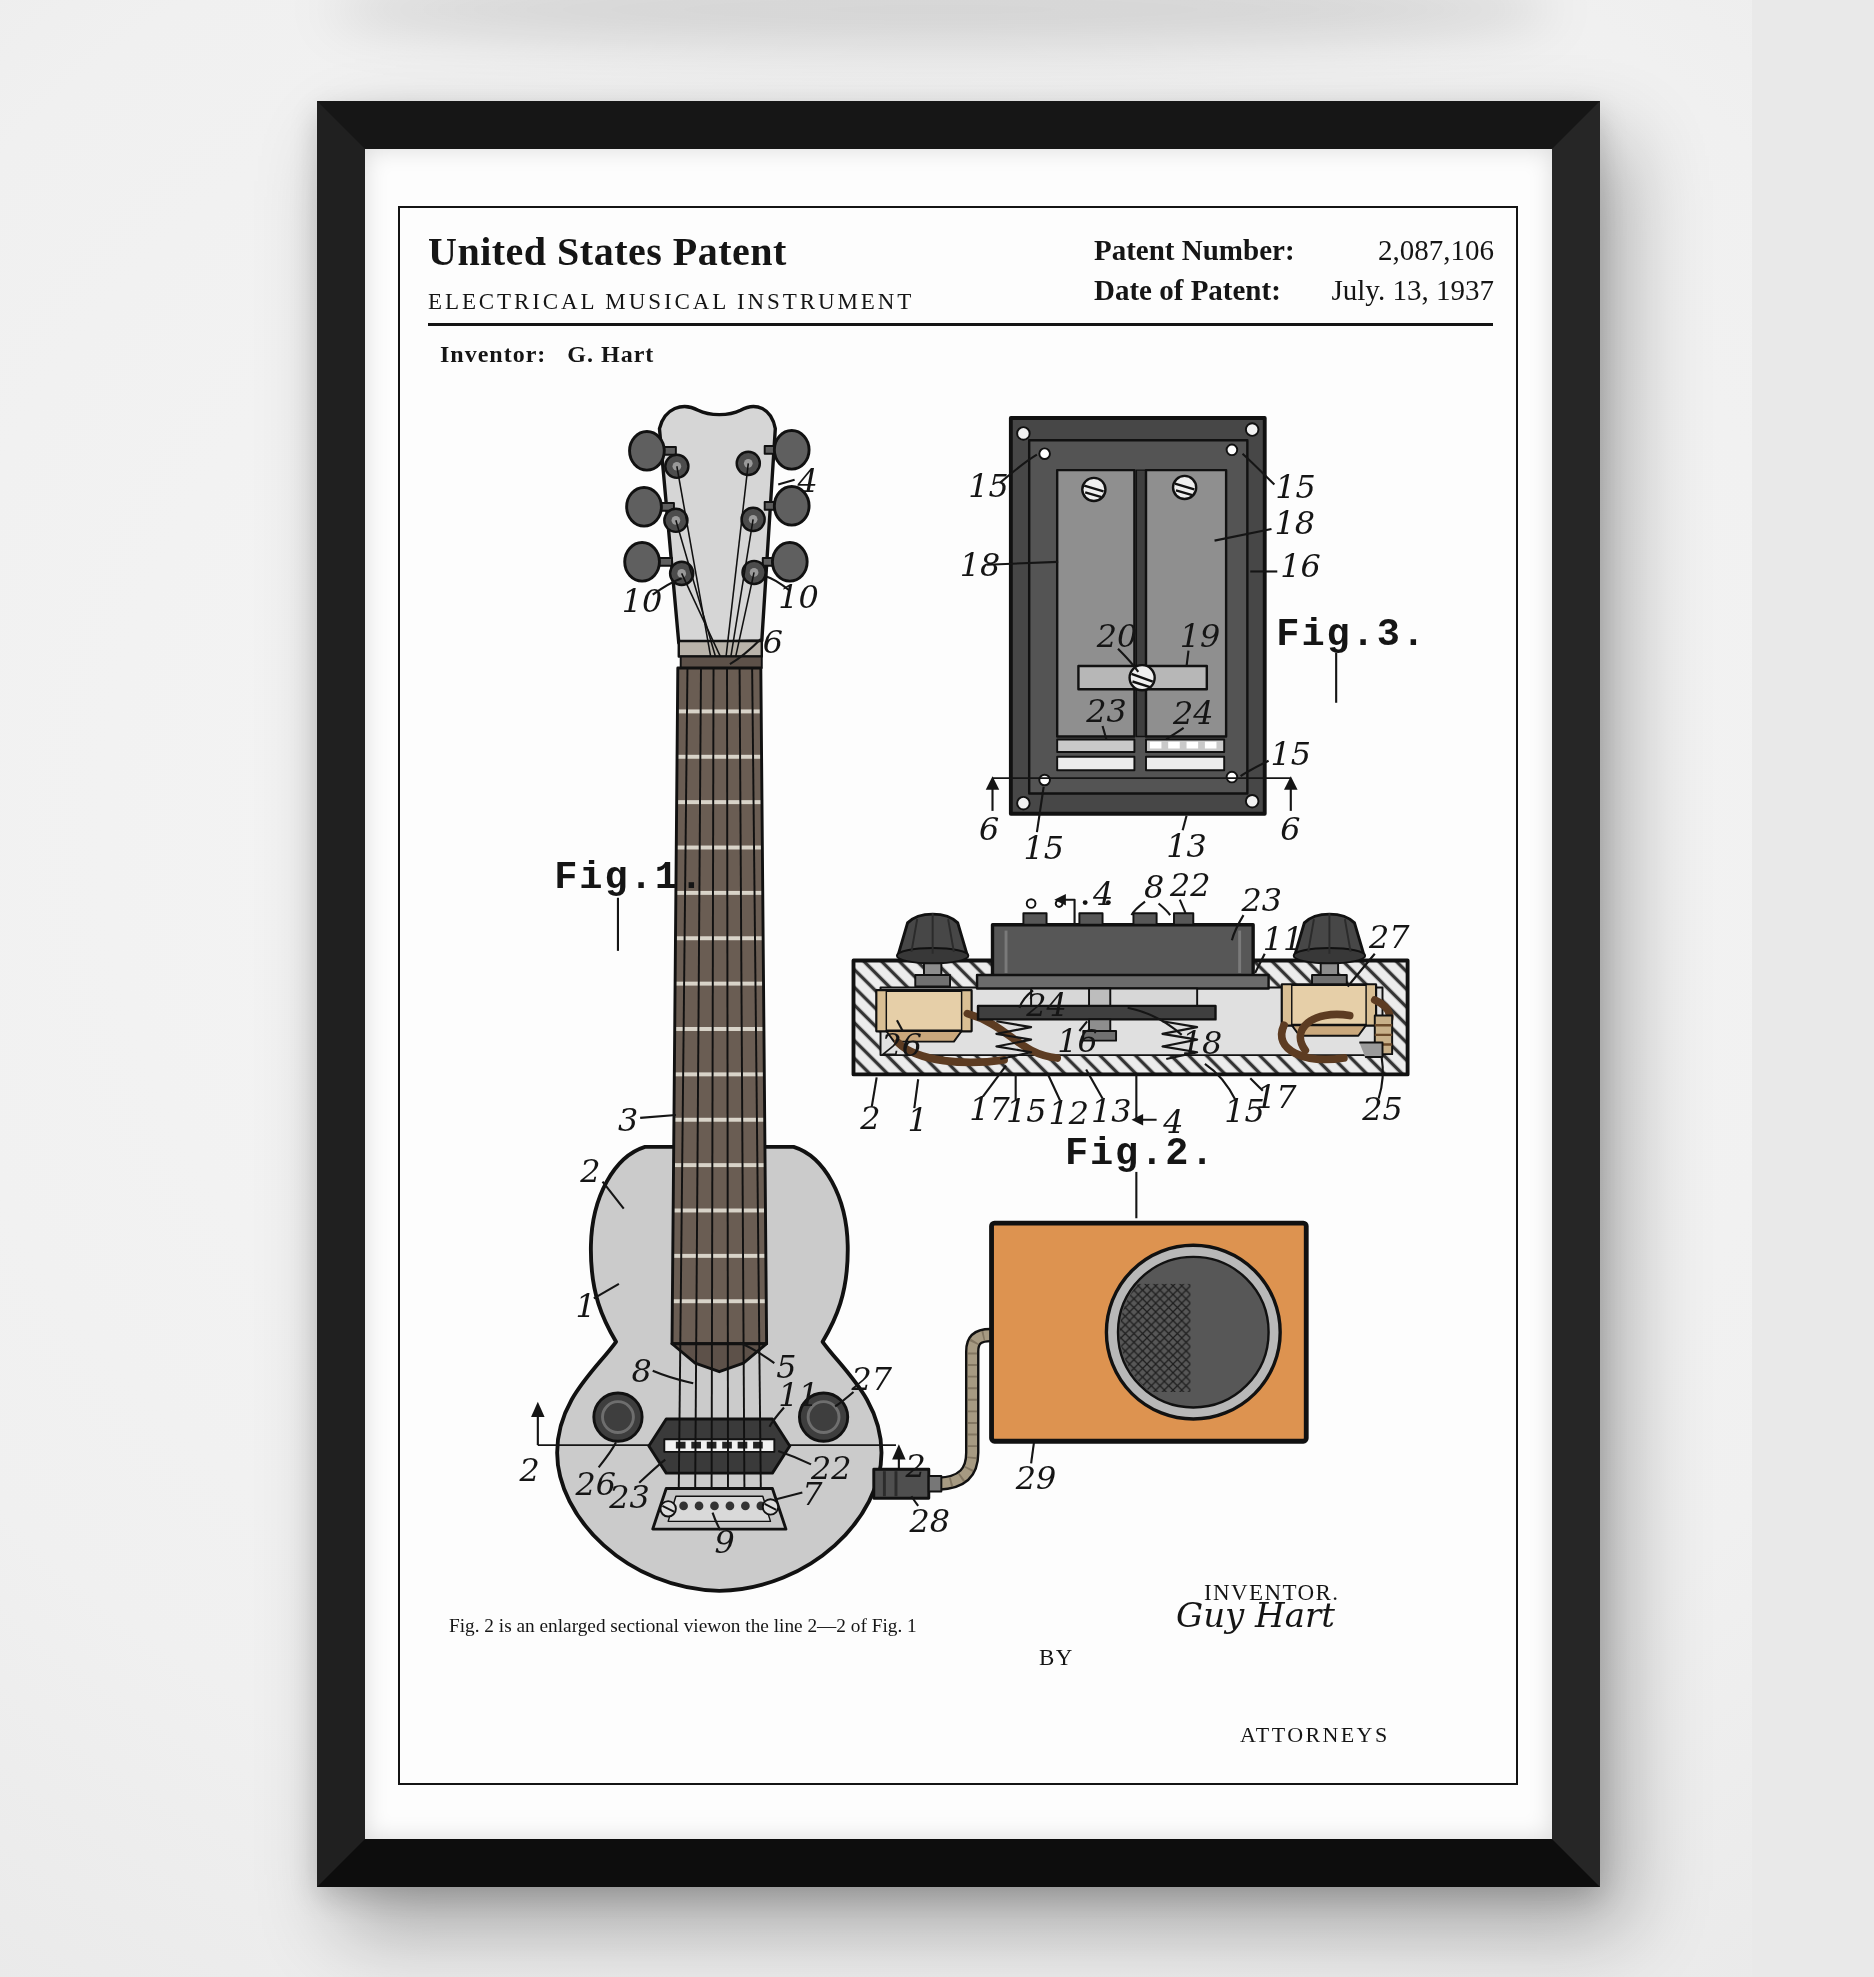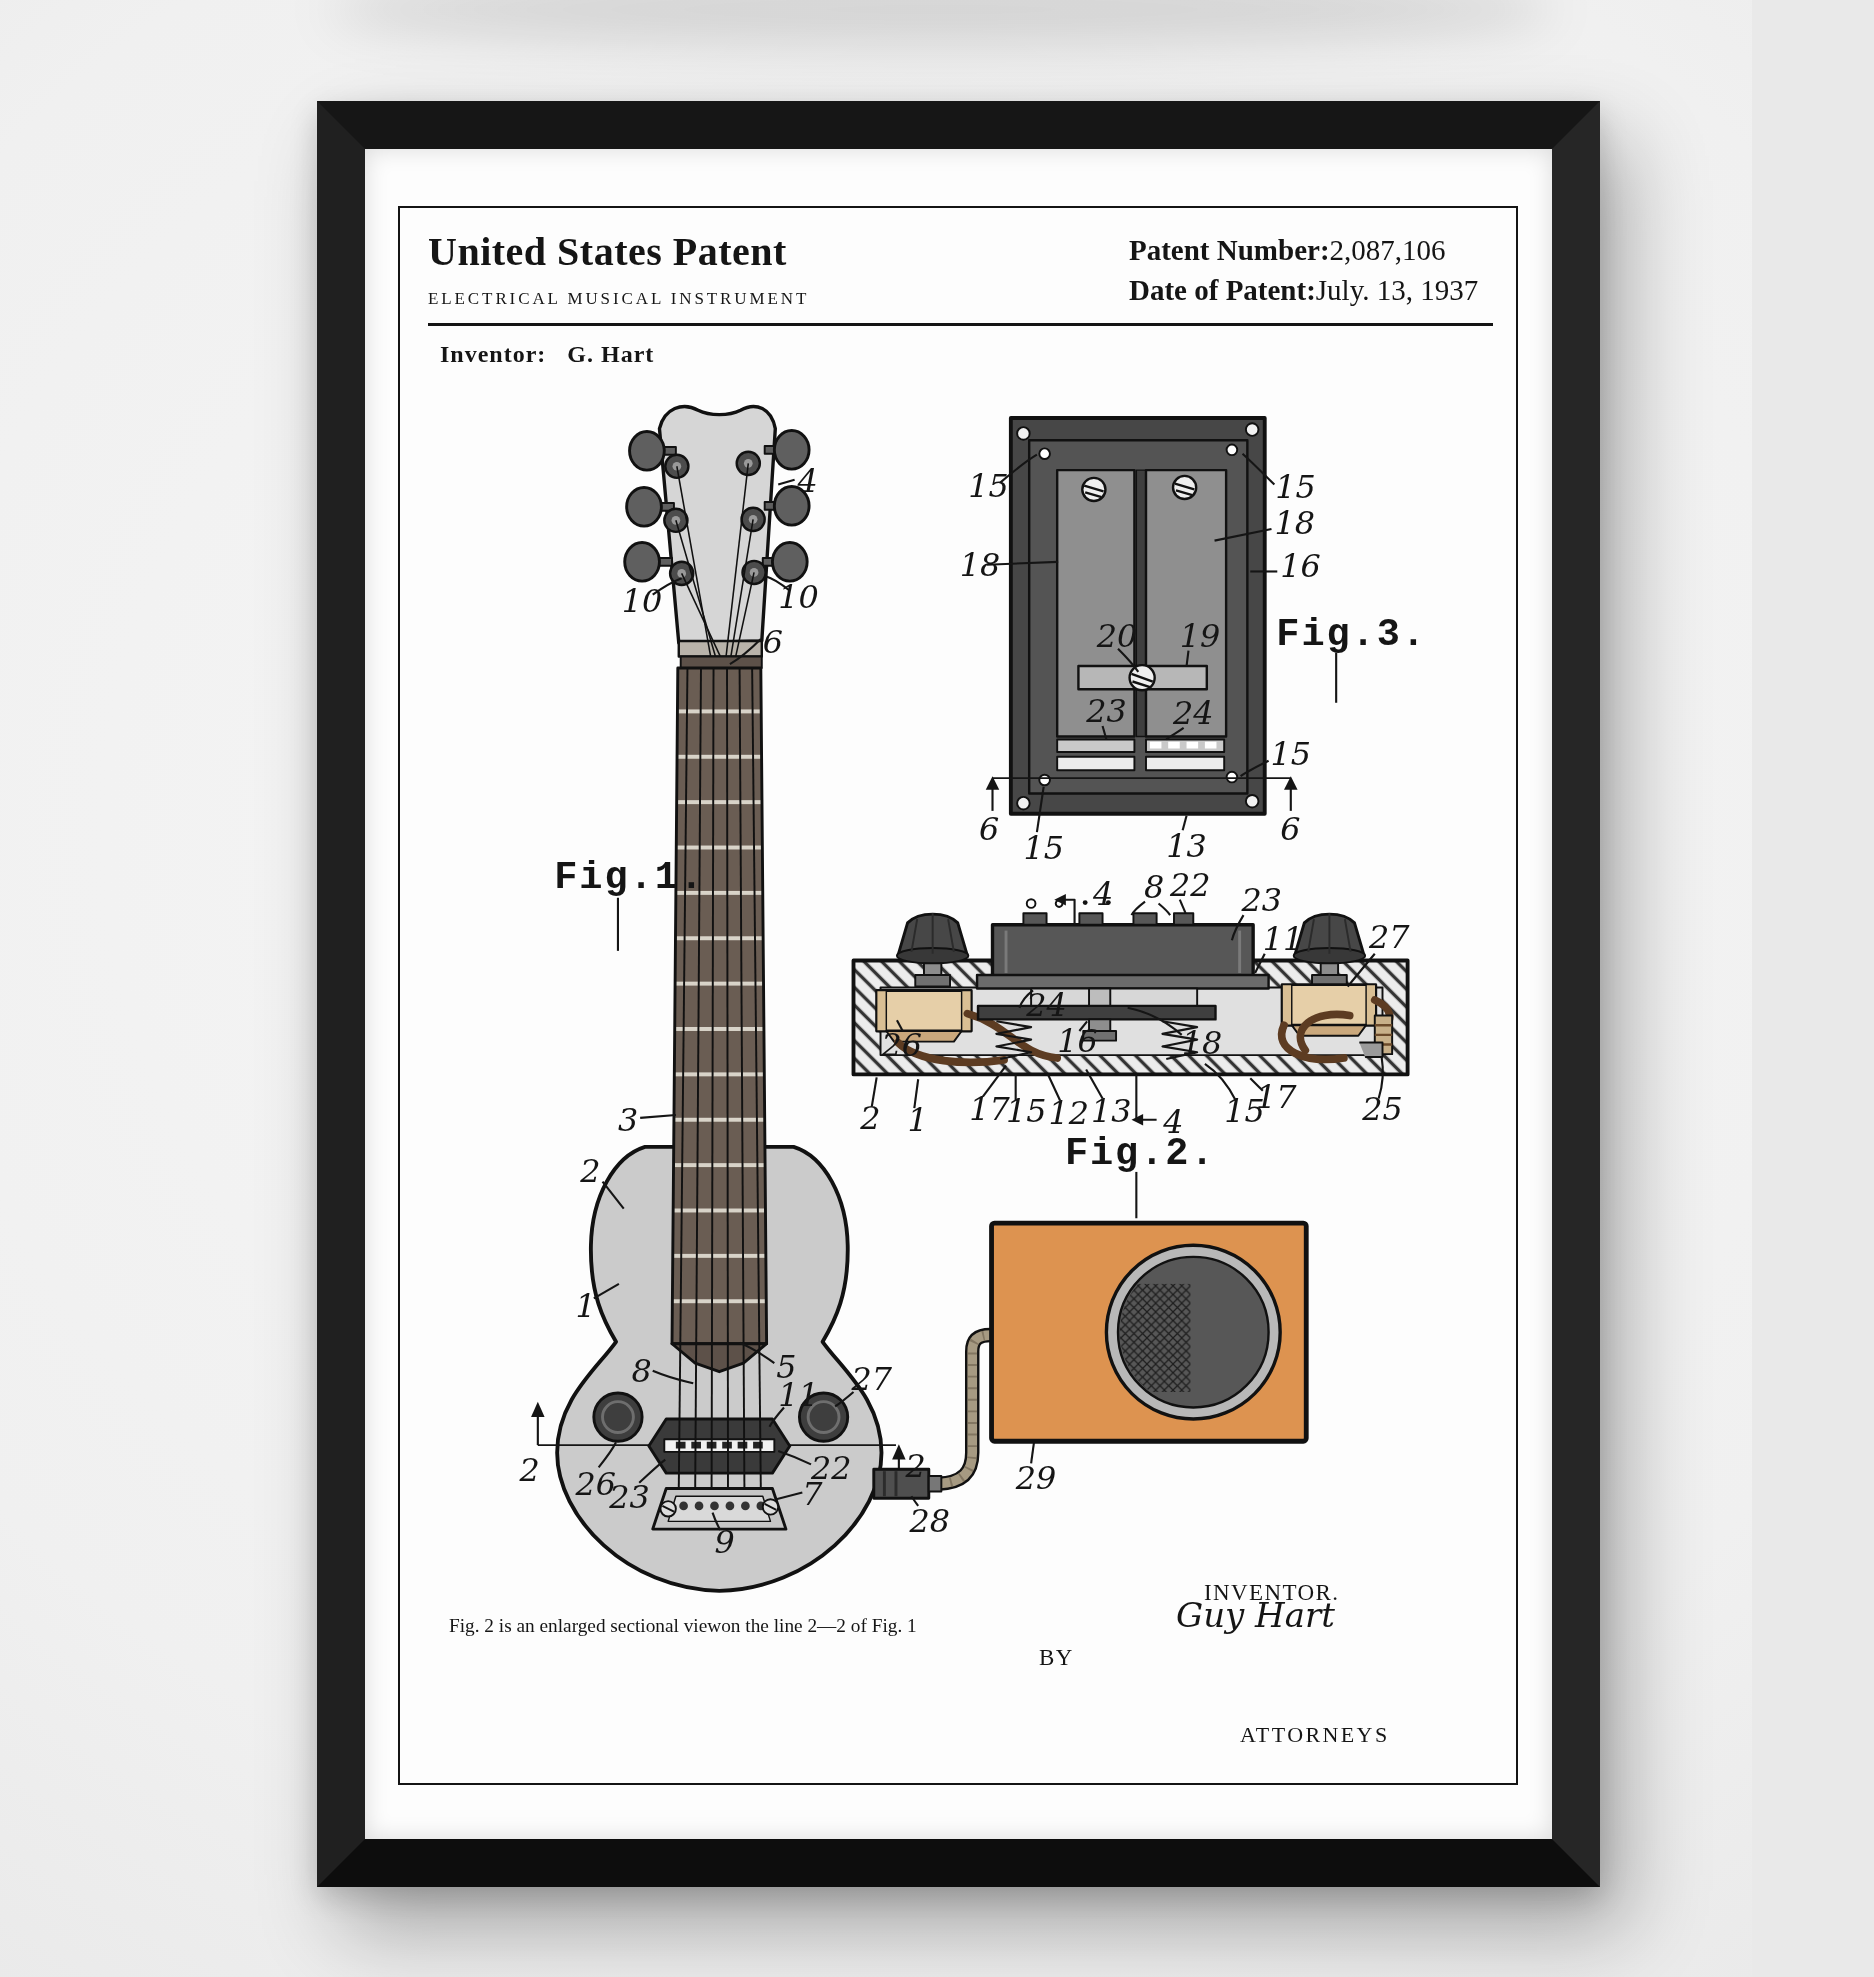--- a/index.html
+++ b/index.html
@@ -9,23 +9,23 @@
   .wall-shadow{position:absolute;left:328px;top:-29px;width:1226px;height:77px;
         background:rgba(0,0,0,.12);filter:blur(25px);border-radius:50%;}
   .frame{position:absolute;left:317px;top:101px;width:1283px;height:1786px;box-sizing:border-box;
         border:48px solid #1a1a1a;border-top-color:#161616;border-left-color:#202020;
         border-right-color:#262626;border-bottom-color:#0d0d0d;background:#fdfdfd;
         box-shadow:25px 42px 77px rgba(0,0,0,.30), 0 9.7px 27px rgba(0,0,0,.16);}
   .frame::after{content:"";position:absolute;inset:0;box-shadow:inset 0 0 23px rgba(0,0,0,.14);}
   .content-border{position:absolute;left:398px;top:206px;width:1120px;height:1579px;
         box-sizing:border-box;border:2.9px solid #141414;}
   .hdr-title{position:absolute;left:428px;top:228px;font-size:40px;font-weight:bold;letter-spacing:0.5px;}
-  .hdr-sub{position:absolute;left:428px;top:289px;font-size:17px;letter-spacing:2.9px;}
+  .hdr-sub{position:absolute;left:428px;top:289px;font-size:23px;letter-spacing:2.9px;}
   .hdr-right{position:absolute;left:1094px;top:234px;width:400px;}
-  .hdr-row{display:flex;font-size:29px;margin-bottom:6.8px;margin-left:35px;}
+  .hdr-row{display:flex;justify-content:space-between;font-size:29px;margin-bottom:6.8px;}
   .hdr-row .lab{font-weight:bold;}
   .hdr-rule{position:absolute;left:428px;top:323px;width:1065px;height:2.9px;background:#141414;}
   .hdr-inventor{position:absolute;left:440px;top:341px;font-size:24px;font-weight:bold;letter-spacing:1px;}
   .captions{position:absolute;left:428px;top:1614px;width:637px;font-size:19.3px;line-height:23px;}
   .captions p{margin:0;text-indent:21px;}
   .sig{position:absolute;}
   .caps{font-family:"Liberation Serif",serif;letter-spacing:1.4px;font-size:23px;}
   .script{font-family:"DejaVu Serif",serif;font-style:italic;}
   .sig-inventor-name{left:1176px;top:1595px;font-size:34px;}
   .sig-inventor-heading{left:1204px;top:1580px;}

